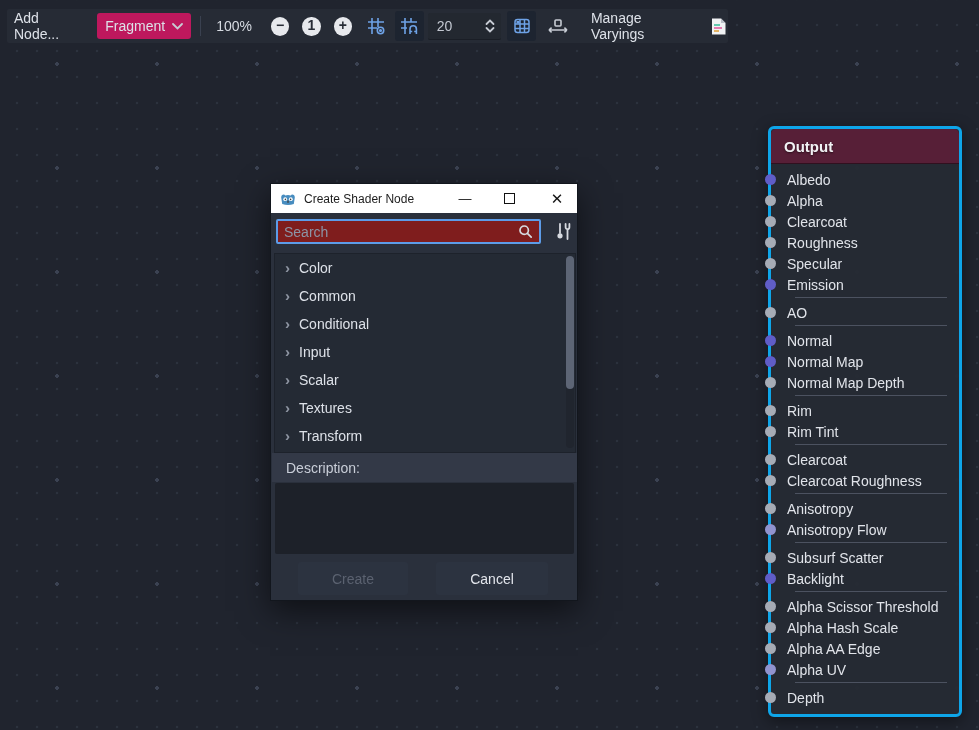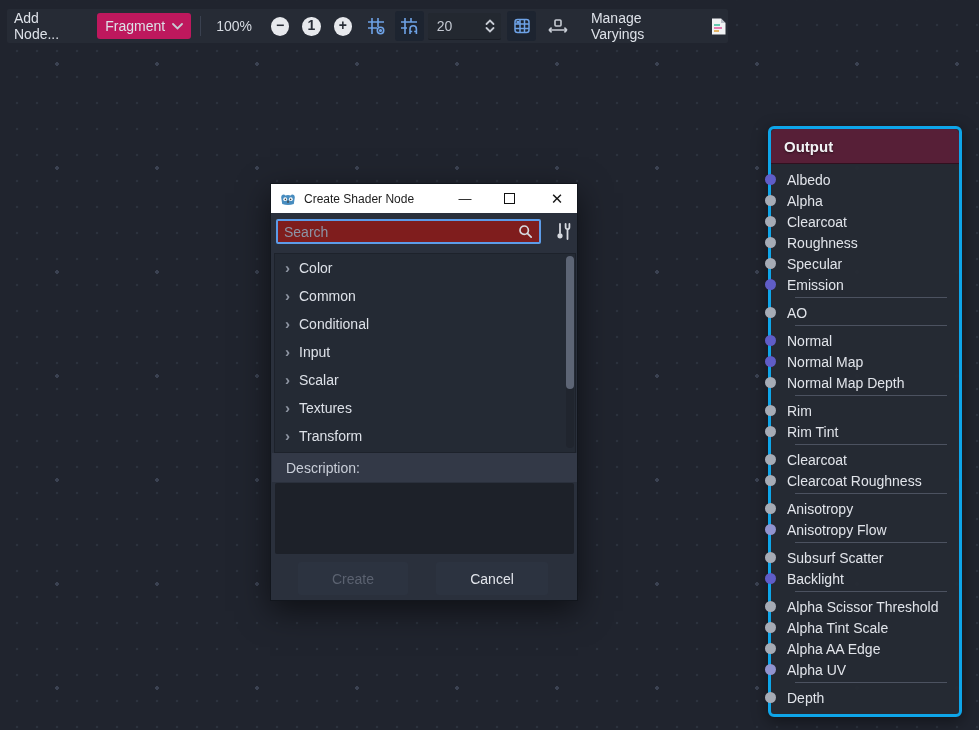--- a/index.html
+++ b/index.html
@@ -402,21 +402,21 @@
         <span class="port-dot" style="background: rgb(96, 93, 199);"></span>
         <span>Backlight</span>
       </div>
       <div class="port-sep"></div>
       <div class="port-row">
         <span class="port-dot" style="background: rgb(166, 171, 181);"></span>
         <span>Alpha Scissor Threshold</span>
       </div>
       <div class="port-row">
         <span class="port-dot" style="background: rgb(166, 171, 181);"></span>
-        <span>Alpha Tint Scale</span>
+        <span>Alpha Hash Scale</span>
       </div>
       <div class="port-row">
         <span class="port-dot" style="background: rgb(166, 171, 181);"></span>
         <span>Alpha AA Edge</span>
       </div>
       <div class="port-row">
         <span class="port-dot" style="background: rgb(145, 147, 206);"></span>
         <span>Alpha UV</span>
       </div>
       <div class="port-sep"></div>

